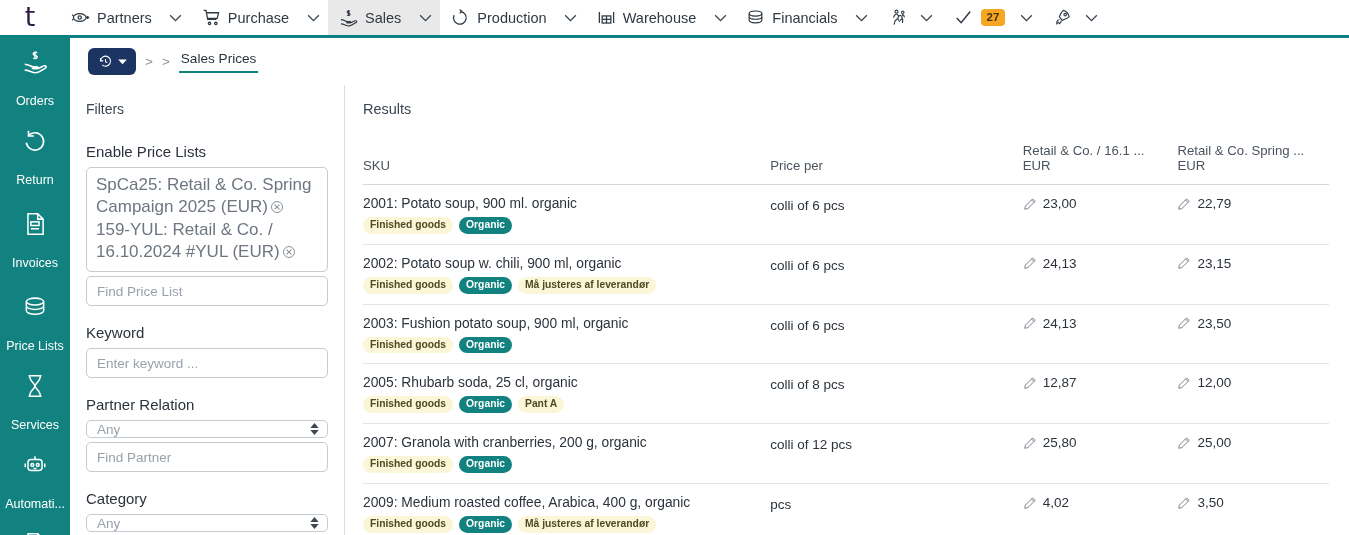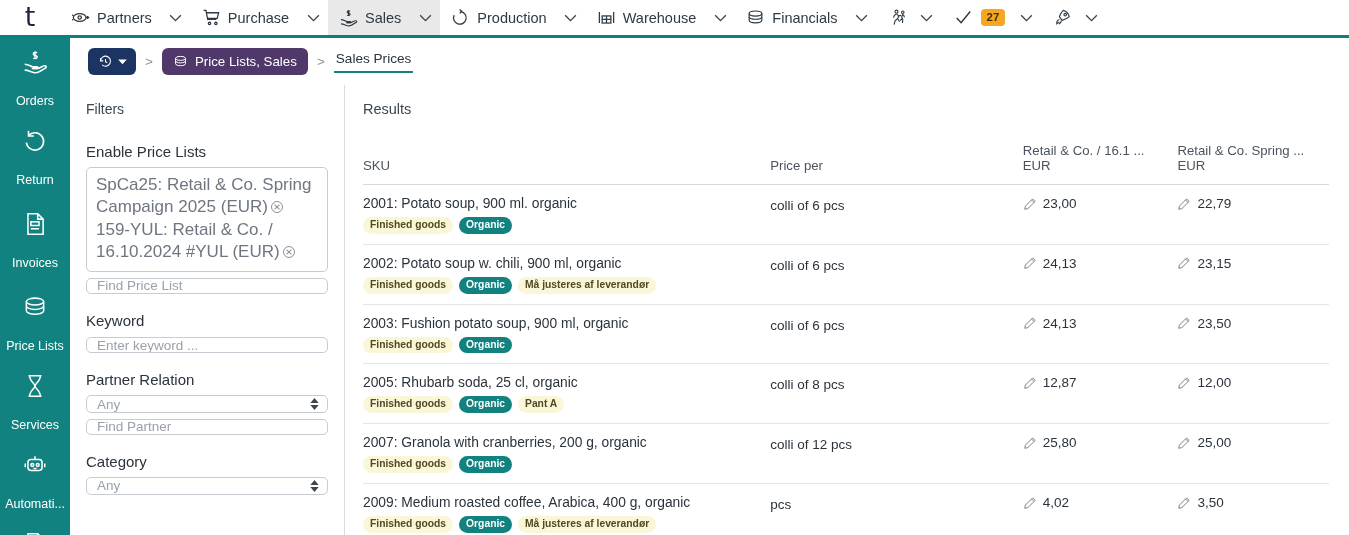--- a/index.html
+++ b/index.html
@@ -77,21 +77,21 @@
     display: inline-block; width: 12px; height: 12px; border: 1px solid #8b939d;
     border-radius: 50%; position: relative; vertical-align: -1px; margin-left: 3px;
   }
   .xmark::before, .xmark::after {
     content: ""; position: absolute; left: 50%; top: 50%; width: 7px; height: 1px;
     background: #8b939d; transform: translate(-50%,-50%) rotate(45deg);
   }
   .xmark::after { transform: translate(-50%,-50%) rotate(-45deg); }
   .inp {
     width: 100%; border: 1px solid #c5ccd4; border-radius: 5px;
-    height: 16px; padding: 0 10px; font-size: 13.5px; color: #323a43;
+    height: 30px; padding: 0 10px; font-size: 13.5px; color: #323a43;
     font-family: "Liberation Sans", sans-serif; background: #fff; outline: none;
   }
   .inp::placeholder { color: #9aa1ab; }
   .sel-wrap { position: relative; margin-bottom: 4px; }
   .sel {
     width: 100%; border: 1px solid #c5ccd4; border-radius: 5px; height: 18px;
     padding: 0 26px 0 10px; font-size: 13.5px; color: #9aa1ab; background: #fff;
     display: flex; align-items: center;
   }
   .spinner {
@@ -394,30 +394,20 @@
                 <path d="M12 8 v4.3 l2.8 1.7"></path>
             </svg>
           </span>
           <span>
             <svg width="9" height="6" viewBox="0 0 10 7" fill="#ffffff">
                 <path d="M0 0.6 L5 6 L10 0.6 z"></path>
               </svg>
           </span>
         </div>
         <span style="color:#8c939d; font-size:13.5px;">&gt;</span>
-        <div style="display:flex; align-items:center; gap:7px; background:#50386b; color:#fff; border-radius:6px; height:27px; padding:0 11px;">
-          <span>
-            <svg width="15" height="15" viewBox="0 0 24 24" fill="none" stroke="#ffffff" stroke-width="1.6">
-              <ellipse cx="12" cy="7" rx="8" ry="3.2"></ellipse>
-              <path d="M4 7 v4 c0 1.8 3.6 3.2 8 3.2 s8-1.4 8-3.2 V7"></path>
-              <path d="M4 11.5 v4 c0 1.8 3.6 3.2 8 3.2 s8-1.4 8-3.2 v-4"></path>
-            </svg>
-          </span>
-          <span style="font-size:13.3px;">Price Lists, Sales</span>
-        </div>
         <span style="color:#8c939d; font-size:13.5px;">&gt;</span>
         <div style="font-size:13.6px; color:#2b333c; border-bottom:2px solid #11827f; padding:0 2px 5px;">Sales Prices</div>
       </div>
 
       <div style="flex:1; display:flex; min-height:0;">
 
         <div class="filters">
           <div class="filters-inner">
             <div class="panel-title">Filters</div>
 

